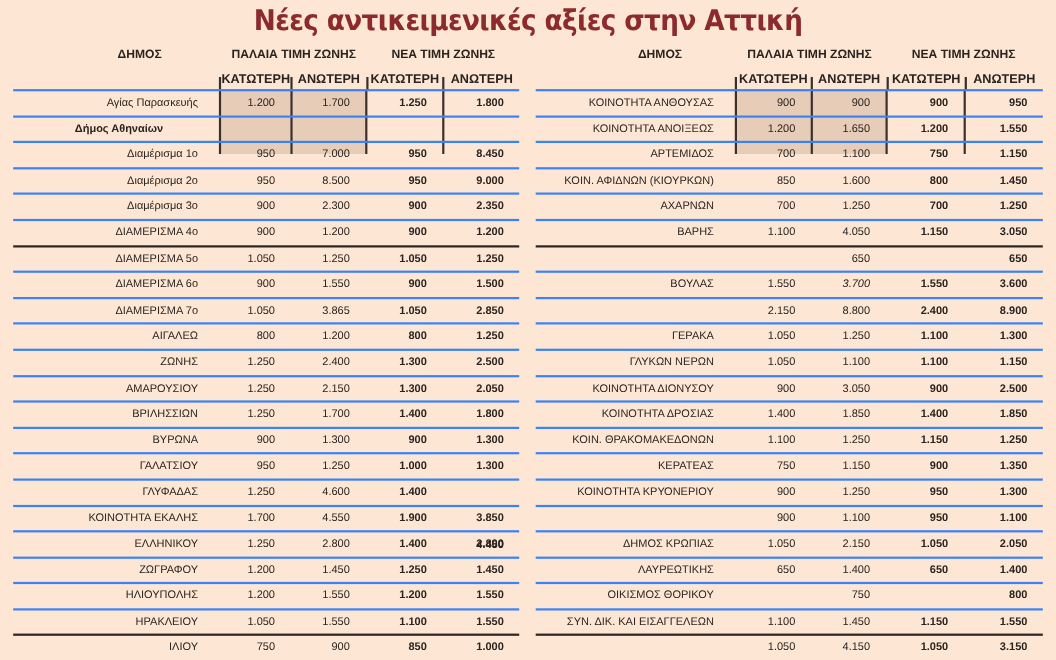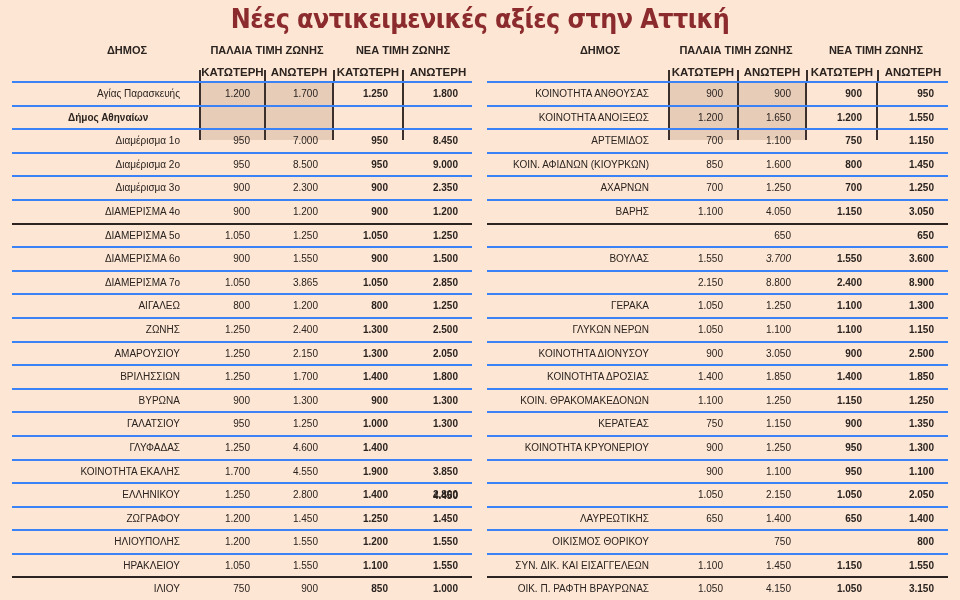--- a/index.html
+++ b/index.html
@@ -379,20 +379,21 @@
         <div class="c bold" style="left: 318px; width: 57px;">950</div>
         <div class="c bold" style="left: 389px; width: 58px;">1.300</div>
       </div>
       <div class="row">
         <div class="c" style="left: 182px; width: 54px;">900</div>
         <div class="c" style="left: 250px; width: 54px;">1.100</div>
         <div class="c bold" style="left: 318px; width: 57px;">950</div>
         <div class="c bold" style="left: 389px; width: 58px;">1.100</div>
       </div>
       <div class="row">
+        <div class="c" style="left: 0px; width: 162px;">ΔΗΜΟΣ ΚΡΩΠΙΑΣ</div>
         <div class="c" style="left: 182px; width: 54px;">1.050</div>
         <div class="c" style="left: 250px; width: 54px;">2.150</div>
         <div class="c bold" style="left: 318px; width: 57px;">1.050</div>
         <div class="c bold" style="left: 389px; width: 58px;">2.050</div>
       </div>
       <div class="row">
         <div class="c" style="left: 0px; width: 162px;">ΛΑΥΡΕΩΤΙΚΗΣ</div>
         <div class="c" style="left: 182px; width: 54px;">650</div>
         <div class="c" style="left: 250px; width: 54px;">1.400</div>
         <div class="c bold" style="left: 318px; width: 57px;">650</div>
@@ -406,20 +407,19 @@
         <div class="c bold" style="left: 389px; width: 58px;">800</div>
       </div>
       <div class="row">
         <div class="c" style="left: 0px; width: 162px;">ΣΥΝ. ΔΙΚ. ΚΑΙ ΕΙΣΑΓΓΕΛΕΩΝ</div>
         <div class="c" style="left: 182px; width: 54px;">1.100</div>
         <div class="c" style="left: 250px; width: 54px;">1.450</div>
         <div class="c bold" style="left: 318px; width: 57px;">1.150</div>
         <div class="c bold" style="left: 389px; width: 58px;">1.550</div>
       </div>
       <div class="row dark">
-        <div class="c" style="left: 0px; width: 162px;">ΟΙΚ. Π. ΡΑΦΤΗ ΒΡΑΥΡΩΝΑΣ</div>
         <div class="c" style="left: 182px; width: 54px;">1.050</div>
         <div class="c" style="left: 250px; width: 54px;">4.150</div>
         <div class="c bold" style="left: 318px; width: 57px;">1.050</div>
         <div class="c bold" style="left: 389px; width: 58px;">3.150</div>
       </div>
     </div>
 </div>
 
 </body></html>

